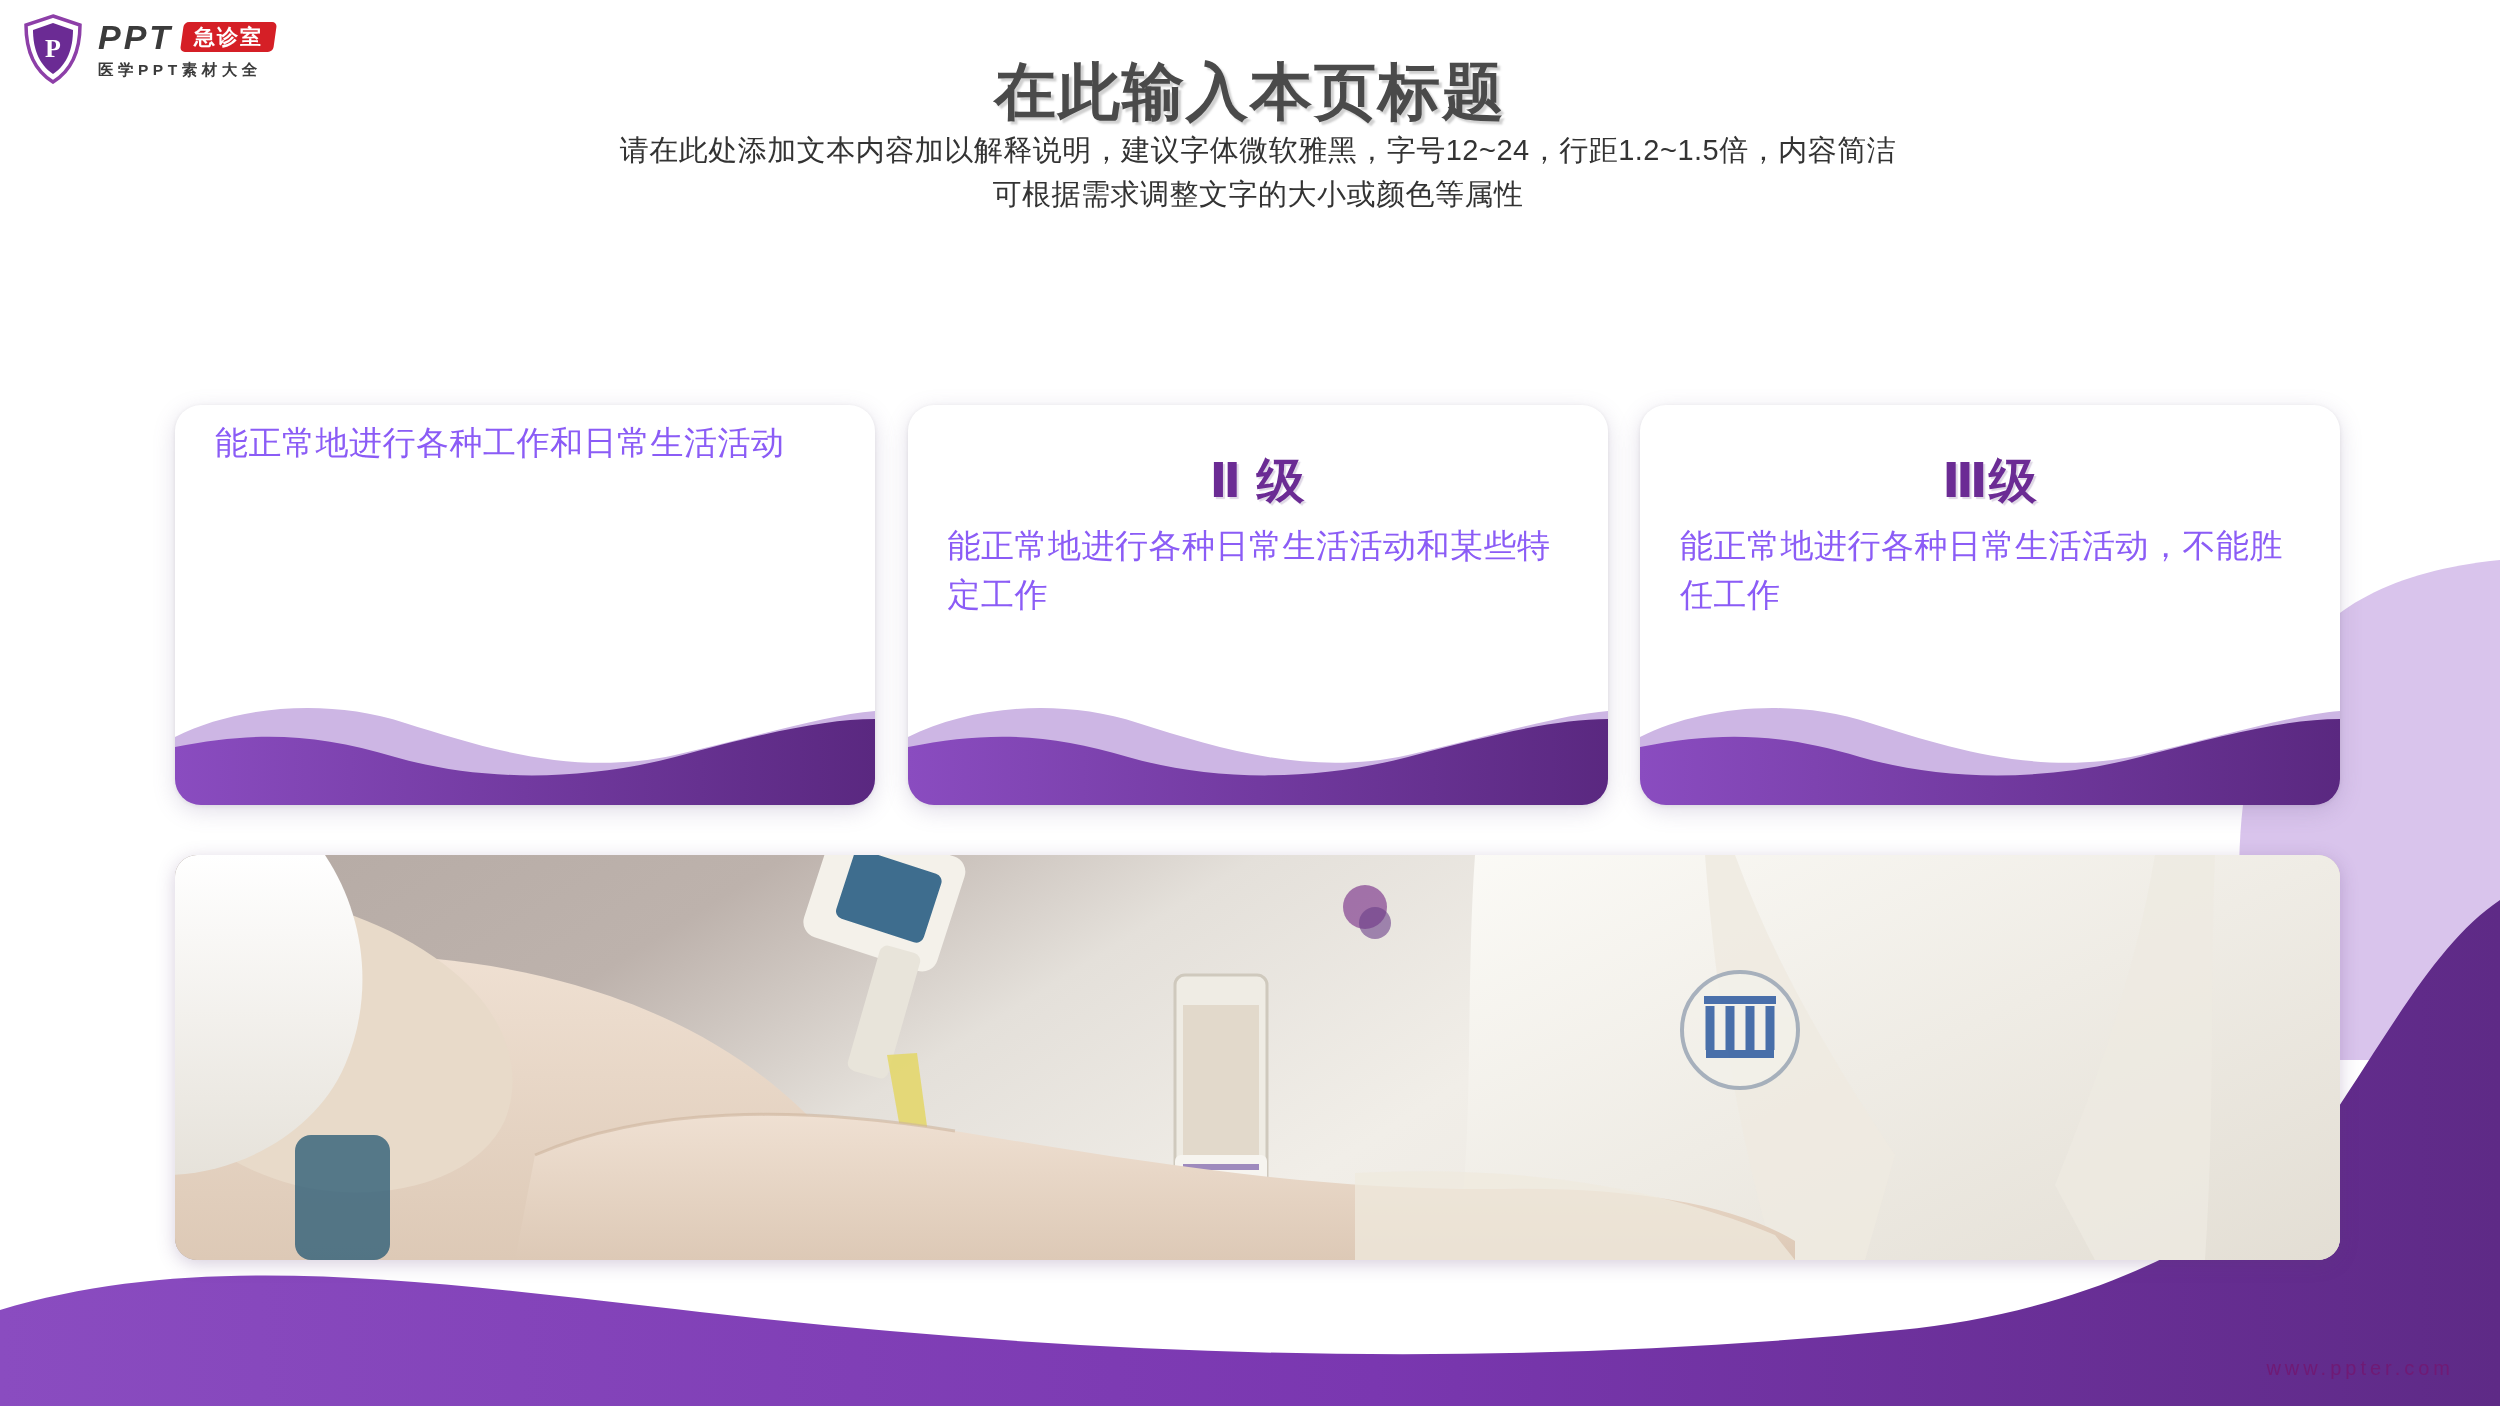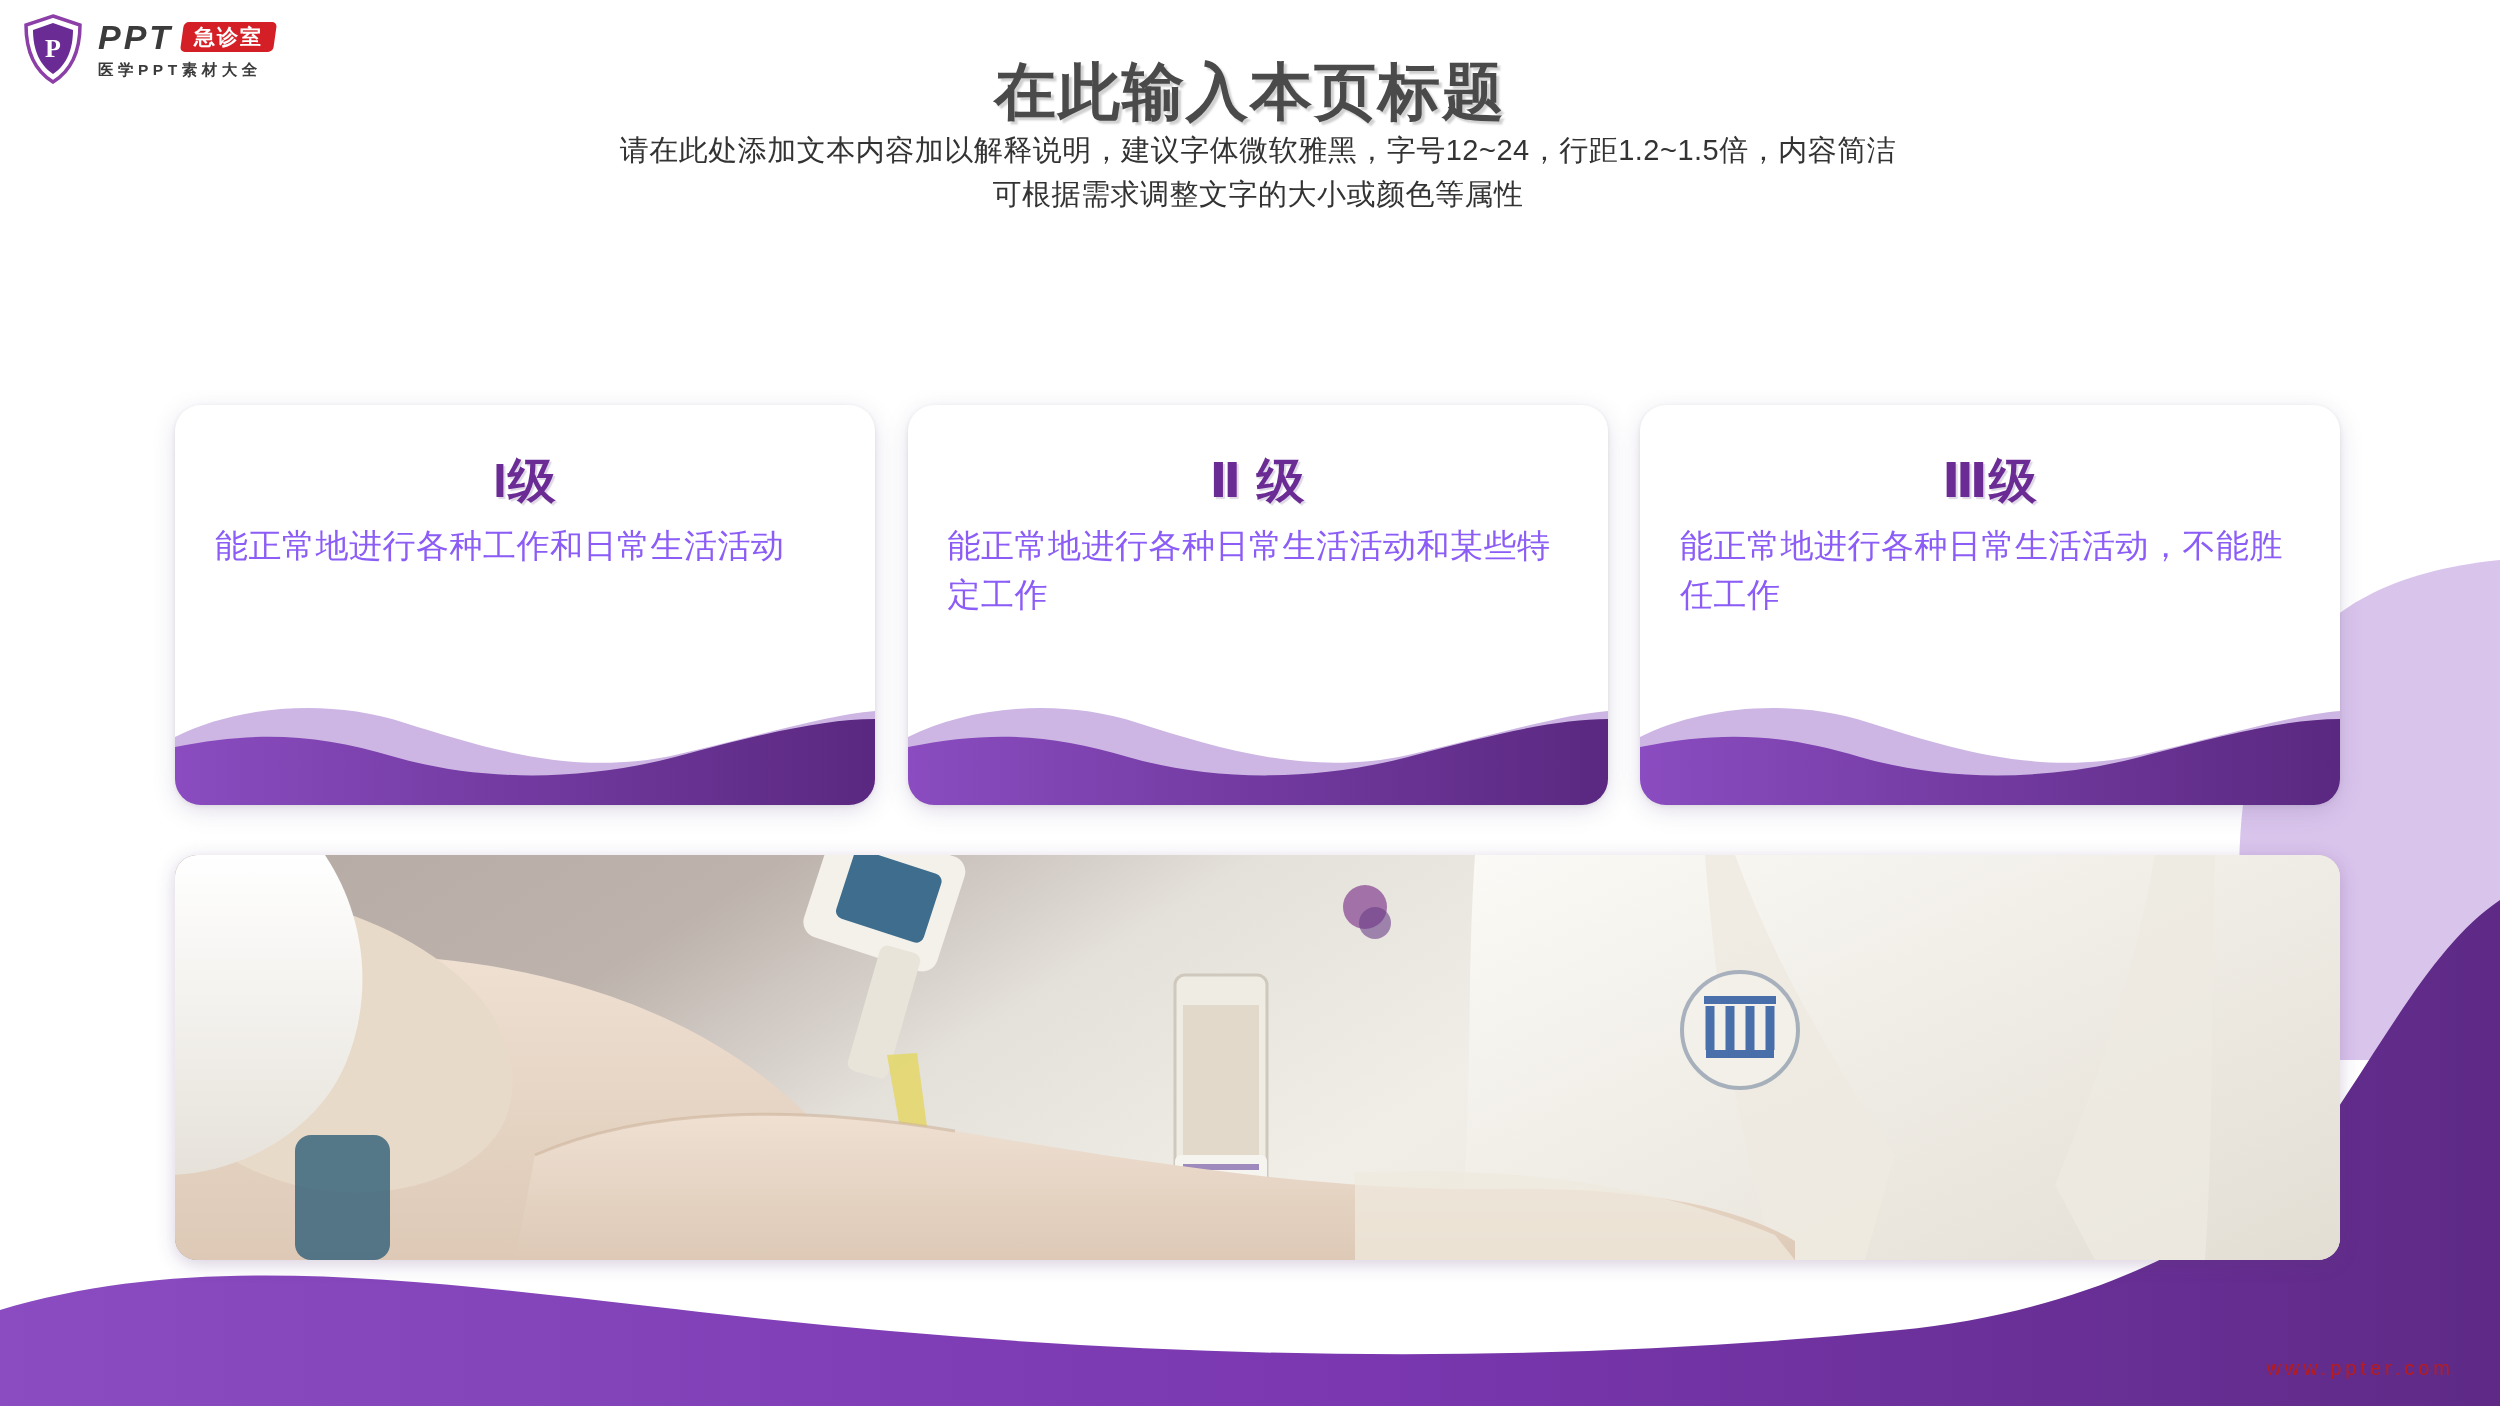--- a/index.html
+++ b/index.html
@@ -77,21 +77,21 @@
     position:absolute; left:175px; top:855px; width:2165px; height:405px;
     border-radius:22px; overflow:hidden; z-index:4;
     box-shadow:0 4px 18px rgba(90,60,120,0.25);
     background:#b4a9a3;
   }
   .photo svg { width:100%; height:100%; display:block; }
 
   
   .site-url {
     position:absolute; right:46px; bottom:26px; z-index:7;
-    font-size:20px; color:#b91c1c; letter-spacing:4px;
+    font-size:20px; color:#701a75; letter-spacing:4px;
   }
 </style>
 </head>
 <body>
 
 <div class="bg-waves">
   <svg viewBox="0 0 2500 1406" preserveAspectRatio="none" xmlns="http://www.w3.org/2000/svg">
     <defs>
       <linearGradient id="gBottom" x1="0" y1="0" x2="1" y2="0">
         <stop offset="0%" stop-color="#8a4cc0"></stop>
@@ -123,21 +123,20 @@
 
 <div class="page-title">在此输入本页标题</div>
 <div class="page-subtitle">
   <div>请在此处添加文本内容加以解释说明，建议字体微软雅黑，字号12~24，行距1.2~1.5倍，内容简洁</div>
   <div>可根据需求调整文字的大小或颜色等属性</div>
 </div>
 
 <div class="cards">
 
   <div class="card">
-    <div class="card-title">I级</div>
     <div class="card-body">能正常地进行各种工作和日常生活活动</div>
     <div class="card-wave">
       <svg viewBox="0 0 700 120" preserveAspectRatio="none" xmlns="http://www.w3.org/2000/svg">
         <defs>
           <linearGradient id="cw1" x1="0" y1="0" x2="1" y2="0">
             <stop offset="0%" stop-color="#8a4cc0"></stop>
               <stop offset="100%" stop-color="#5a2880"></stop>
           </linearGradient>
         </defs>
         <path d="M0,52 C60,22 150,12 230,38 C310,63 400,92 500,70 C580,52 650,30 700,26 L700,120 L0,120 Z" fill="#cdb6e4"></path>

